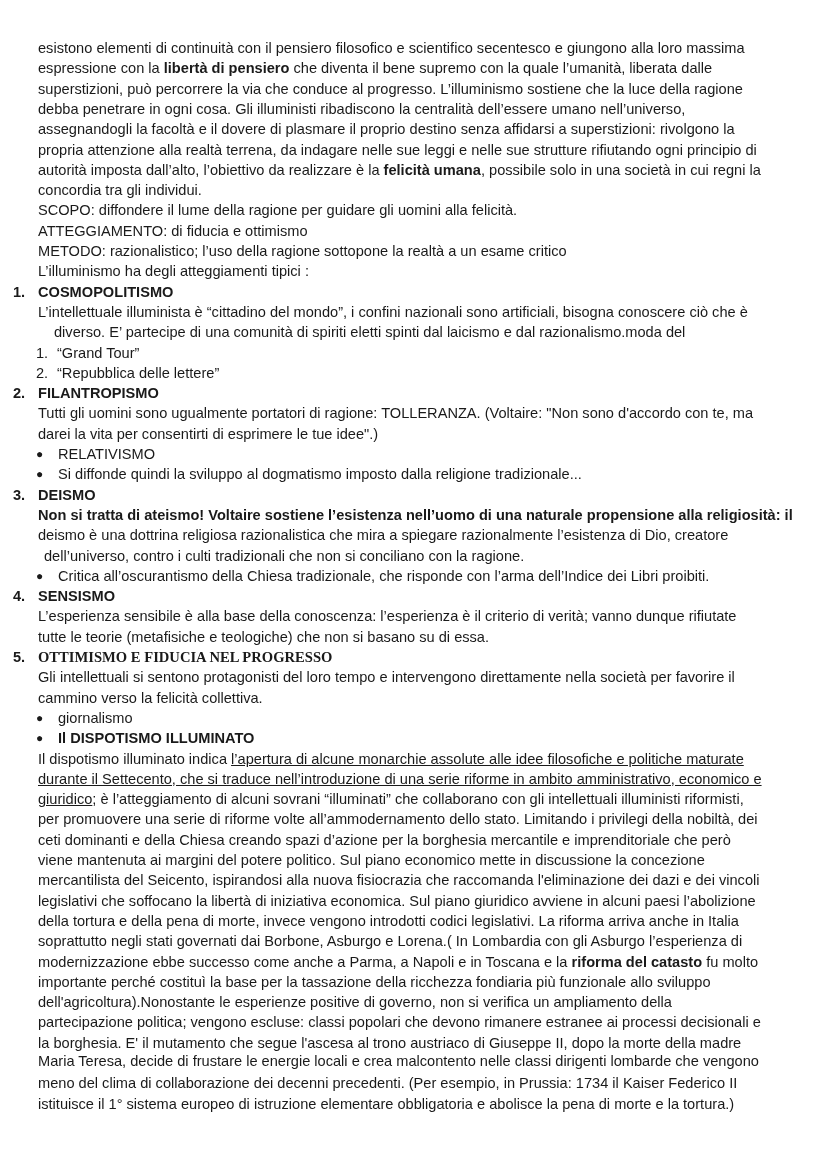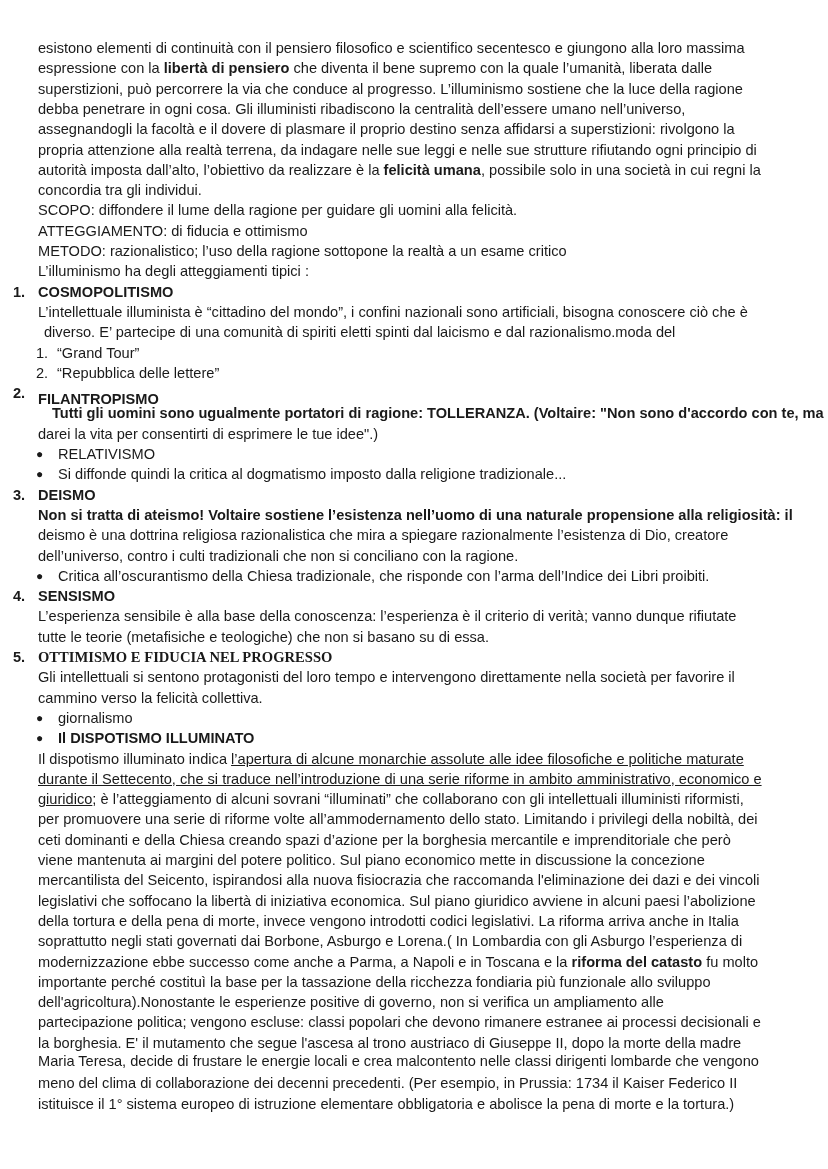--- a/index.html
+++ b/index.html
@@ -26,38 +26,38 @@
     <div class="line" style="left: 38px; top: 139.5px; text-align: center;"><span>propria attenzione alla realtà terrena, da indagare nelle sue leggi e nelle sue strutture rifiutando ogni principio di</span></div>
     <div class="line" style="left: 38px; top: 159.8px;"><span>autorità imposta dall’alto, l’obiettivo da realizzare è la </span><span class="b">felicità umana</span><span>, possibile solo in una società in cui regni la</span></div>
     <div class="line" style="left: 38px; top: 180.1px;"><span>concordia tra gli individui.</span></div>
     <div class="line" style="left: 38px; top: 200.4px;">SCOPO: diffondere il lume della ragione per guidare gli uomini alla felicità.</div>
     <div class="line" style="left: 38px; top: 220.7px;">ATTEGGIAMENTO: di fiducia e ottimismo</div>
     <div class="line" style="left: 38px; top: 241px;">METODO: razionalistico; l’uso della ragione sottopone la realtà a un esame critico</div>
     <div class="line" style="left: 38px; top: 261.3px;">L’illuminismo ha degli atteggiamenti tipici :</div>
     <div class="line num" style="left: 13px; top: 281.6px;">1.</div>
     <div class="line b" style="left: 38px; top: 281.6px;">COSMOPOLITISMO</div>
     <div class="line" style="left: 38px; top: 301.9px;">L’intellettuale illuminista è “cittadino del mondo”, i confini nazionali sono artificiali, bisogna conoscere ciò che è</div>
-    <div class="line" style="left: 44px; top: 322.2px;">diverso. E’ partecipe di una comunità di spiriti eletti spinti dal laicismo e dal razionalismo.moda del</div>
+    <div class="line" style="left: 54px; top: 322.2px;">diverso. E’ partecipe di una comunità di spiriti eletti spinti dal laicismo e dal razionalismo.moda del</div>
     <div class="line" style="left: 36px; top: 342.5px;">1.</div>
     <div class="line" style="left: 57px; top: 342.5px;">“Grand Tour”</div>
     <div class="line" style="left: 36px; top: 362.8px;">2.</div>
     <div class="line" style="left: 57px; top: 362.8px;">“Repubblica delle lettere”</div>
     <div class="line num" style="left: 13px; top: 383.1px;">2.</div>
-    <div class="line b" style="left: 38px; top: 383.1px; margin-top: 6px;">FILANTROPISMO</div>
-    <div class="line" style="left: 52px; top: 403.4px; font-weight: bold;">Tutti gli uomini sono ugualmente portatori di ragione: TOLLERANZA. (Voltaire: "Non sono d'accordo con te, ma</div>
+    <div class="line b" style="left: 38px; top: 383.1px;">FILANTROPISMO</div>
+    <div class="line" style="left: 38px; top: 403.4px;">Tutti gli uomini sono ugualmente portatori di ragione: TOLLERANZA. (Voltaire: "Non sono d'accordo con te, ma</div>
     <div class="line" style="left: 38px; top: 423.7px;">darei la vita per consentirti di esprimere le tue idee".)</div>
     <div class="line bullet" style="left: 36px; top: 444px;">●</div>
     <div class="line" style="left: 58px; top: 444px;">RELATIVISMO</div>
     <div class="line bullet" style="left: 36px; top: 464.3px;">●</div>
-    <div class="line" style="left: 58px; top: 464.3px;">Si diffonde quindi la critica al dogmatismo imposto dalla religione tradizionale...</div>
+    <div class="line" style="left: 58px; top: 464.3px;">Si diffonde quindi la sviluppo al dogmatismo imposto dalla religione tradizionale...</div>
     <div class="line num" style="left: 13px; top: 484.6px;">3.</div>
     <div class="line b" style="left: 38px; top: 484.6px;">DEISMO</div>
     <div class="line" style="left: 38px; top: 504.9px; font-weight: bold;">Non si tratta di ateismo! Voltaire sostiene l’esistenza nell’uomo di una naturale propensione alla religiosità: il</div>
     <div class="line" style="left: 38px; top: 525.2px;">deismo è una dottrina religiosa razionalistica che mira a spiegare razionalmente l’esistenza di Dio, creatore</div>
-    <div class="line" style="left: 38px; top: 545.5px;">dell’universo, contro i culti tradizionali che non si conciliano con la ragione.</div>
+    <div class="line" style="left: 44px; top: 545.5px;">dell’universo, contro i culti tradizionali che non si conciliano con la ragione.</div>
     <div class="line bullet" style="left: 36px; top: 565.8px;">●</div>
     <div class="line" style="left: 58px; top: 565.8px;">Critica all’oscurantismo della Chiesa tradizionale, che risponde con l’arma dell’Indice dei Libri proibiti.</div>
     <div class="line num" style="left: 13px; top: 586.1px;">4.</div>
     <div class="line b" style="left: 38px; top: 586.1px;">SENSISMO</div>
     <div class="line" style="left: 38px; top: 606.4px;">L’esperienza sensibile è alla base della conoscenza: l’esperienza è il criterio di verità; vanno dunque rifiutate</div>
     <div class="line" style="left: 38px; top: 626.7px;">tutte le teorie (metafisiche e teologiche) che non si basano su di essa.</div>
     <div class="line num" style="left: 13px; top: 647px;">5.</div>
     <div class="line b" style="left: 38px; top: 647px; font-family: Liberation Serif, serif;">OTTIMISMO E FIDUCIA NEL PROGRESSO</div>
     <div class="line" style="left: 38px; top: 667.3px;">Gli intellettuali si sentono protagonisti del loro tempo e intervengono direttamente nella società per favorire il</div>
     <div class="line" style="left: 38px; top: 687.6px;">cammino verso la felicità collettiva.</div>
@@ -70,19 +70,19 @@
     <div class="line" style="left: 38px; top: 789.1px;"><span class="u">giuridico</span><span>; è l’atteggiamento di alcuni sovrani “illuminati” che collaborano con gli intellettuali illuministi riformisti,</span></div>
     <div class="line" style="left: 38px; top: 809.4px;"><span>per promuovere una serie di riforme volte all’ammodernamento dello stato. Limitando i privilegi della nobiltà, dei</span></div>
     <div class="line" style="left: 38px; top: 829.7px;"><span>ceti dominanti e della Chiesa creando spazi d’azione per la borghesia mercantile e imprenditoriale che però</span></div>
     <div class="line" style="left: 38px; top: 850px;"><span>viene mantenuta ai margini del potere politico. Sul piano economico mette in discussione la concezione</span></div>
     <div class="line" style="left: 38px; top: 870.3px;"><span>mercantilista del Seicento, ispirandosi alla nuova fisiocrazia che raccomanda l'eliminazione dei dazi e dei vincoli</span></div>
     <div class="line" style="left: 38px; top: 890.6px;"><span>legislativi che soffocano la libertà di iniziativa economica. Sul piano giuridico avviene in alcuni paesi l’abolizione</span></div>
     <div class="line" style="left: 38px; top: 910.9px;"><span>della tortura e della pena di morte, invece vengono introdotti codici legislativi. La riforma arriva anche in Italia</span></div>
     <div class="line" style="left: 38px; top: 931.2px;"><span>soprattutto negli stati governati dai Borbone, Asburgo e Lorena.( In Lombardia con gli Asburgo l’esperienza di</span></div>
     <div class="line" style="left: 38px; top: 951.5px;"><span>modernizzazione ebbe successo come anche a Parma, a Napoli e in Toscana e la </span><span class="b">riforma del catasto</span><span> fu molto</span></div>
     <div class="line" style="left: 38px; top: 971.8px;"><span>importante perché costituì la base per la tassazione della ricchezza fondiaria più funzionale allo sviluppo</span></div>
-    <div class="line" style="left: 38px; top: 992.1px;"><span>dell'agricoltura).Nonostante le esperienze positive di governo, non si verifica un ampliamento alle</span></div>
+    <div class="line" style="left: 38px; top: 992.1px;"><span>dell'agricoltura).Nonostante le esperienze positive di governo, non si verifica un ampliamento della</span></div>
     <div class="line" style="left: 38px; top: 1012.4px;"><span>partecipazione politica; vengono escluse: classi popolari che devono rimanere estranee ai processi decisionali e</span></div>
     <div class="line" style="left: 38px; top: 1032.7px;"><span>la borghesia. E' il mutamento che segue l'ascesa al trono austriaco di Giuseppe II, dopo la morte della madre</span></div>
     <div class="line" style="left: 38px; top: 1051px;"><span>Maria Teresa, decide di frustare le energie locali e crea malcontento nelle classi dirigenti lombarde che vengono</span></div>
     <div class="line" style="left: 38px; top: 1073.3px;"><span>meno del clima di collaborazione dei decenni precedenti. (Per esempio, in Prussia: 1734 il Kaiser Federico II</span></div>
     <div class="line" style="left: 38px; top: 1093.6px;"><span>istituisce il 1° sistema europeo di istruzione elementare obbligatoria e abolisce la pena di morte e la tortura.)</span></div>
   </div>
 
 </body></html>

